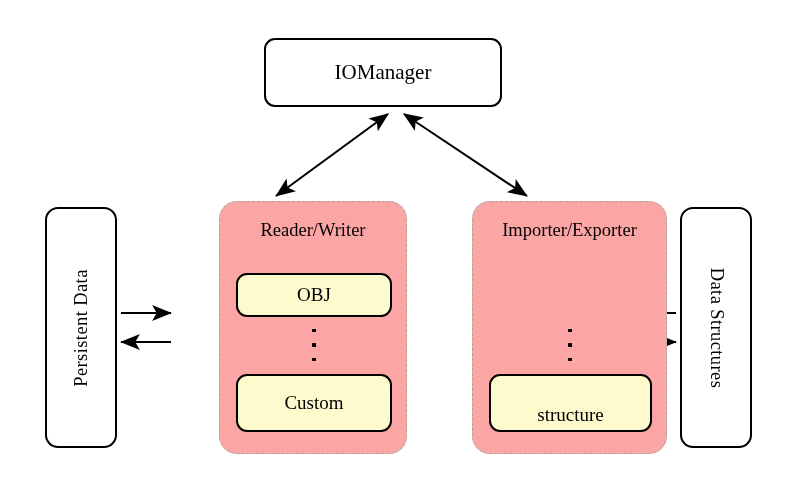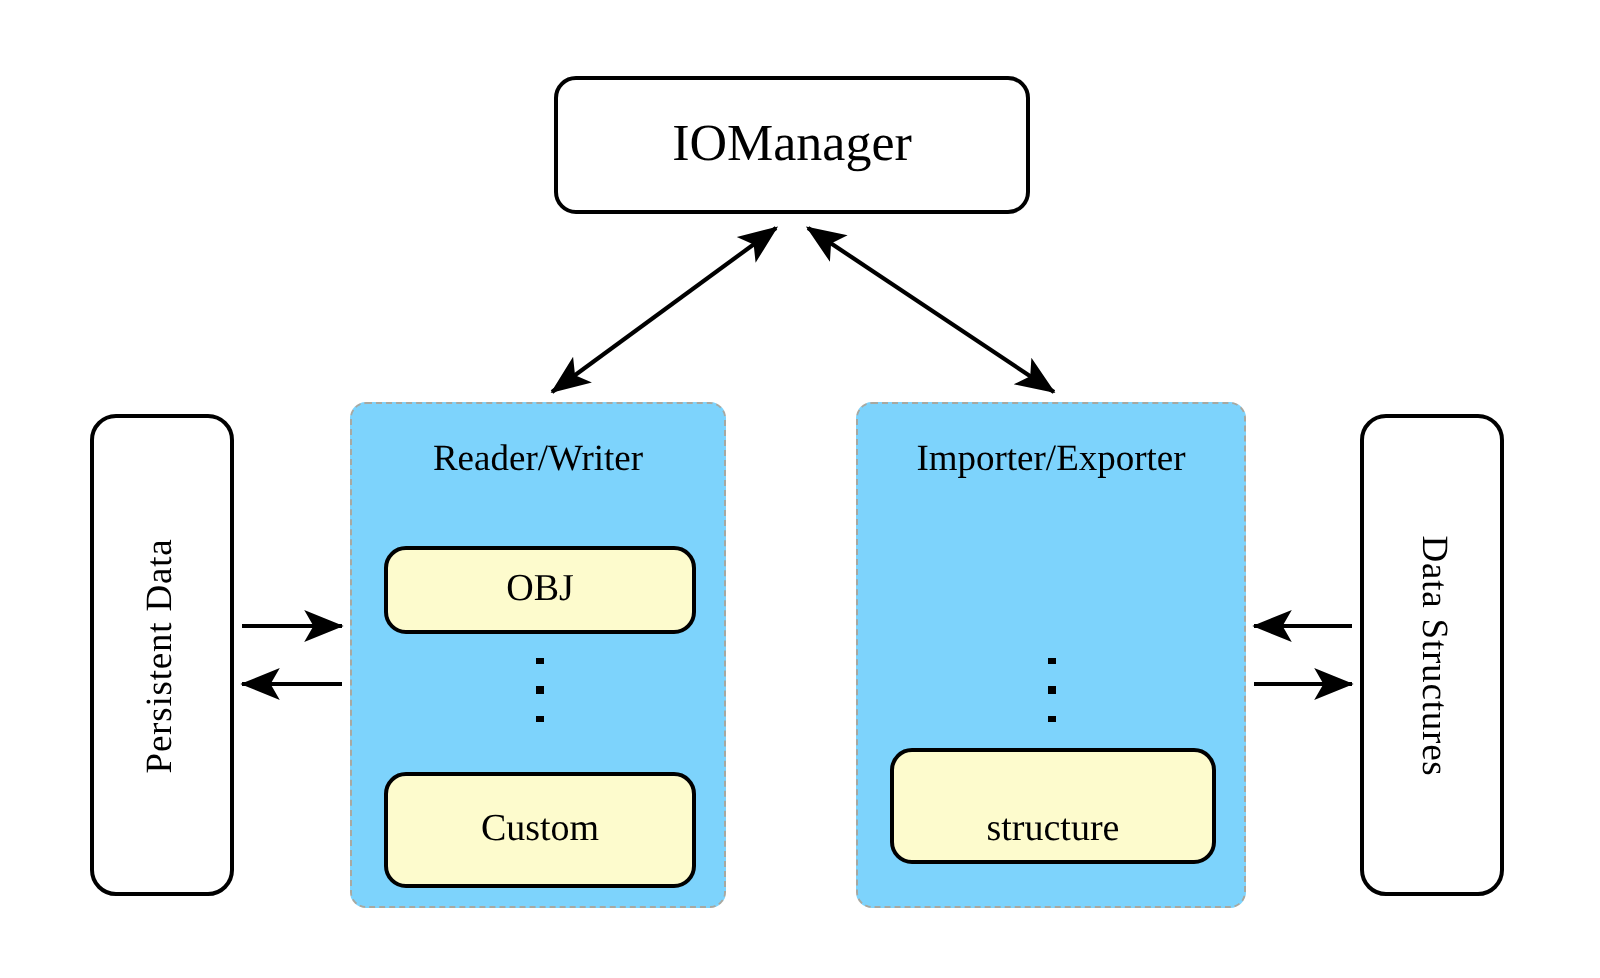--- a/index.html
+++ b/index.html
@@ -33,34 +33,35 @@
     background: #ffffff;
     display: flex;
     align-items: center;
     justify-content: center;
     text-align: center;
     line-height: 1.18;
   }
 
   
   #iomanager {
-    left: 277px;
+    left: 264px;
     top: 38px;
     width: 238px;
     height: 69px;
-    font-size: 26px;
+    font-size: 21px;
   }
 
   
   .panel {
     position: absolute;
     box-sizing: border-box;
     border: 1.6px dashed #a8a8a0;
-    border-radius: 8px;
-    background: #7dd3fc;
+    border-radius: 18px;
+    background: #fca5a5;
+    margin-left: 44px;
   }
   #panel-readerwriter {
     left: 175px;
     top: 201px;
     width: 188px;
     height: 253px;
   }
   #panel-importerexporter {
     left: 428px;
     top: 201px;
@@ -92,21 +93,21 @@
     line-height: 1.22;
   }
   #box-obj {
     left: 16px;
     top: 71px;
     width: 156px;
     height: 44px;
   }
   #box-custom-file {
     left: 16px;
-    top: 184px;
+    top: 172px;
     width: 156px;
     height: 58px;
   }
   #box-openmesh {
     left: 16px;
     top: 71px;
     width: 163px;
     height: 44px;
   }
   #box-custom-data {

